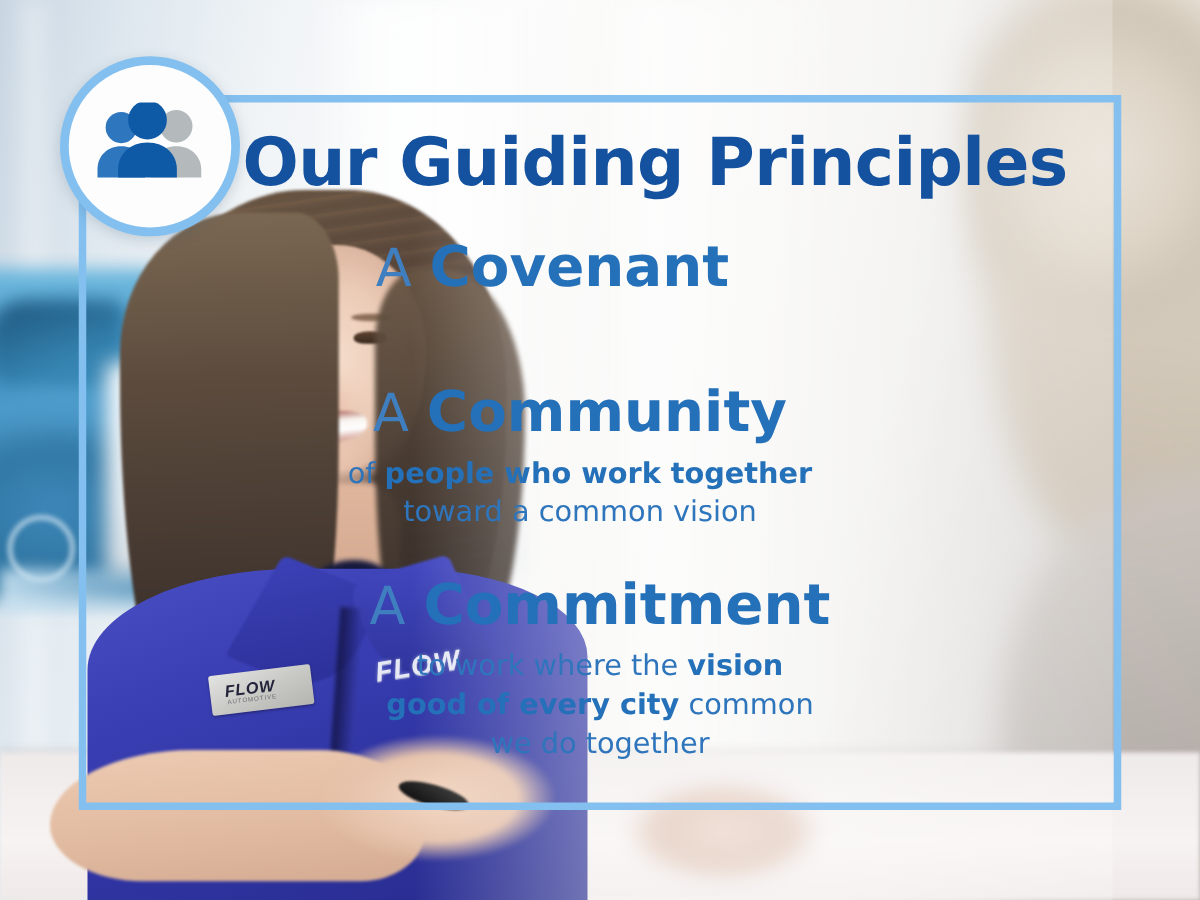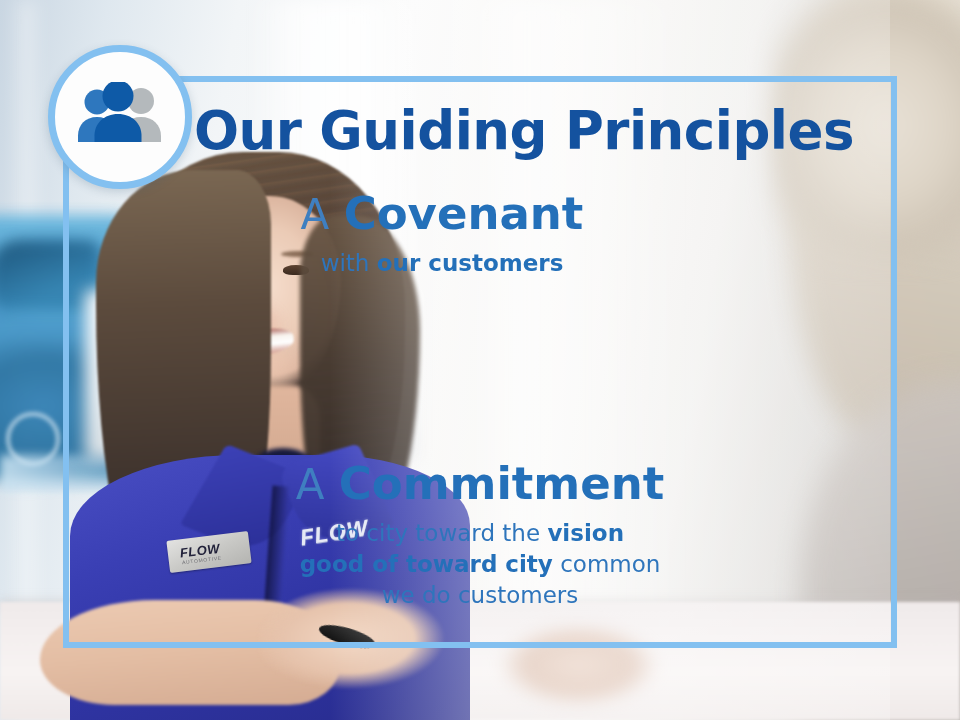--- a/index.html
+++ b/index.html
@@ -640,40 +640,49 @@
 
   <div class="content">
 
     <div class="title">Our Guiding Principles</div>
 
     <div class="principle pr-1">
       <div class="p-head">
         <span class="art">A</span>
         <span class="word">Covenant</span>
       </div>
+    </div>
+
+    <div class="principle pr-2">
+      <div class="p-head">
+        <span class="art">A</span>
+        <span class="word">Community</span>
+      </div>
       <div class="p-sub">
         <div>
-          <span>with </span><b>our customers</b>
+          <span>of </span><b>people who work together</b>
+        </div>
+        <div>
+          <span>toward a common vision</span>
         </div>
       </div>
     </div>
-
 
     <div class="principle pr-3">
       <div class="p-head">
         <span class="art">A</span>
         <span class="word">Commitment</span>
       </div>
       <div class="p-sub">
         <div>
-          <span>to city toward the </span><b>vision</b>
+          <span>to work where the </span><b>vision</b>
         </div>
         <div>
-          <b>good of toward city</b><span> common</span>
+          <b>good of every city</b><span> common</span>
         </div>
         <div>
-          <span>we do customers</span>
+          <span>we do together</span>
         </div>
       </div>
     </div>
 
   </div>
 </div>
 
 </body></html>

